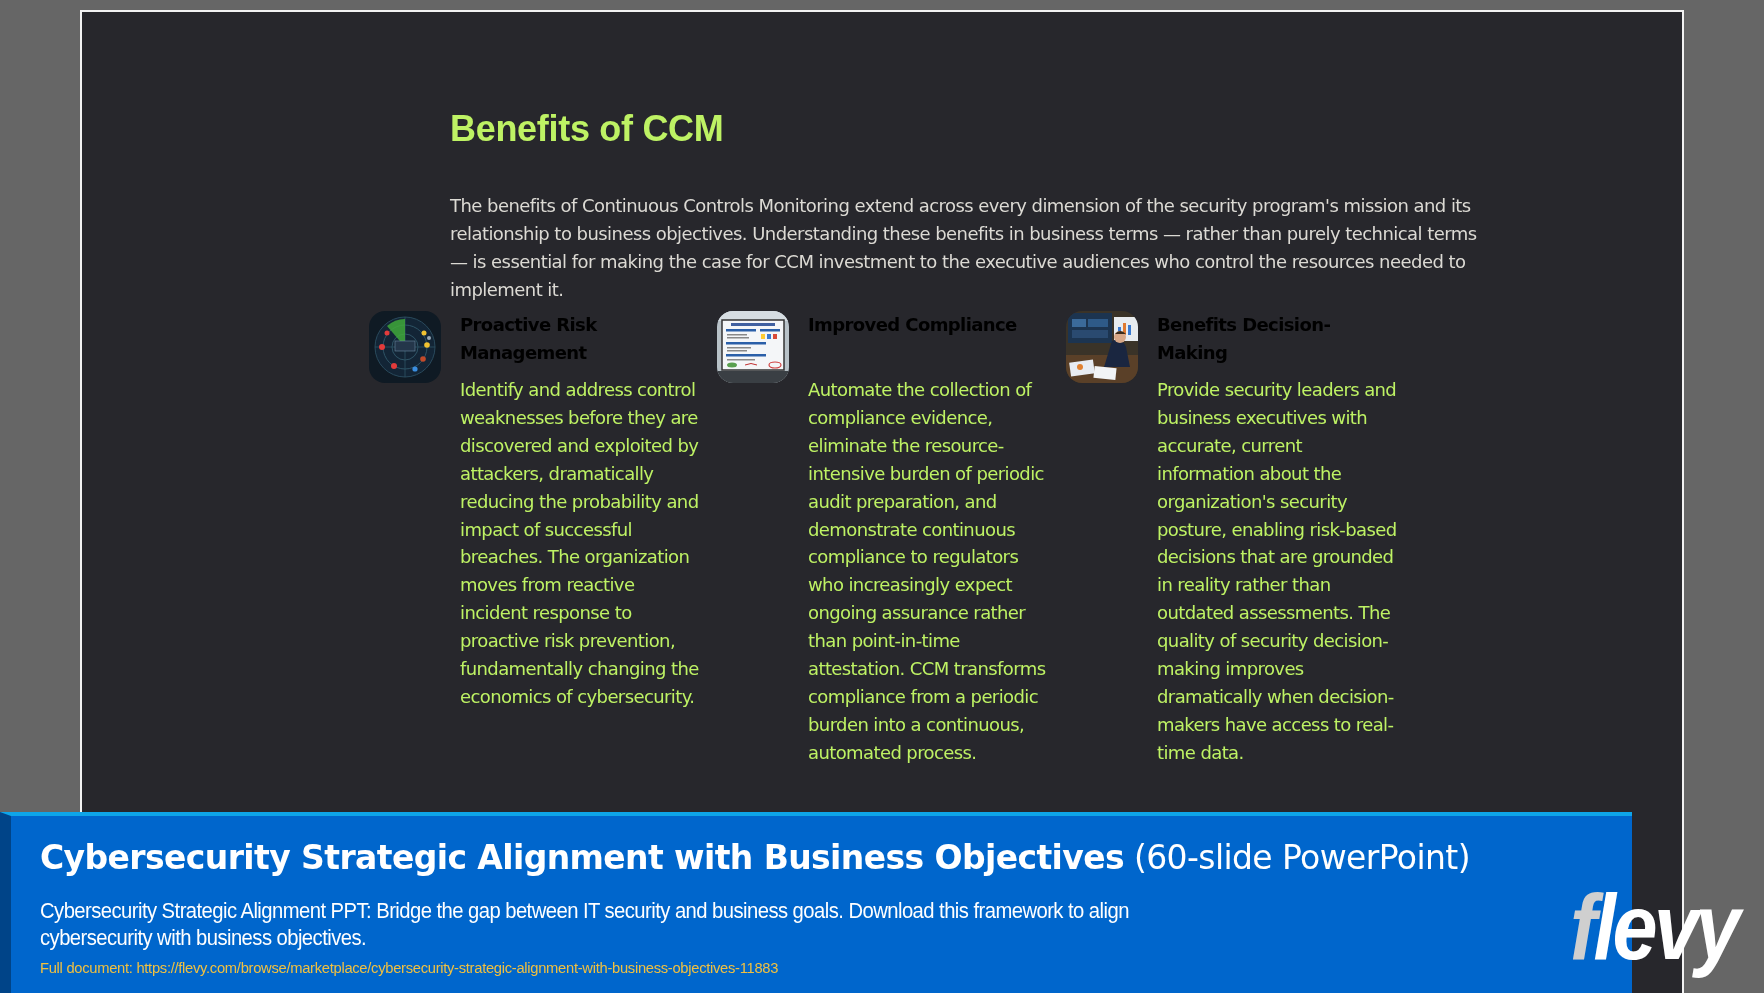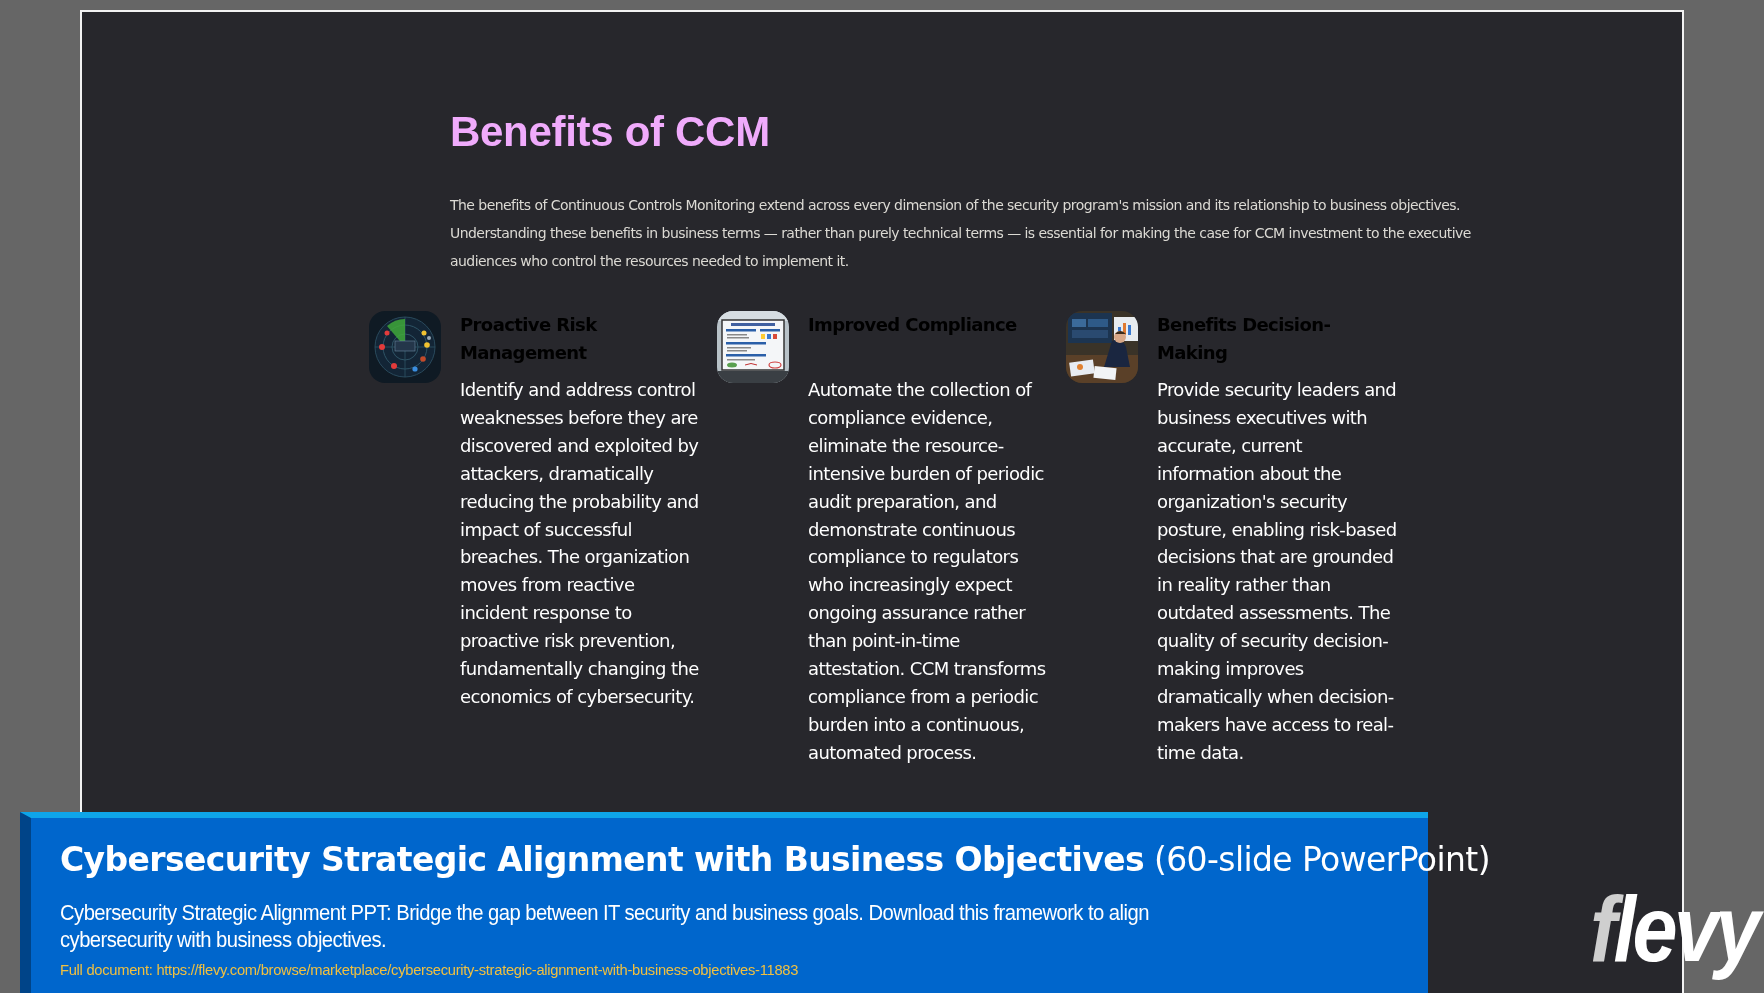--- a/index.html
+++ b/index.html
@@ -6,50 +6,50 @@
   html, body { width: 1764px; height: 993px; overflow: hidden; }
   body { background: #666666; position: relative; font-family: "DejaVu Sans", sans-serif; }
 
   .slide {
     position: absolute; left: 80px; top: 10px; width: 1604px; height: 1000px;
     background: #27272c; border: 2px solid #f2f2f2;
   }
   .slide-title {
     position: absolute; left: 368px; top: 96px;
     font-family: "Liberation Sans", sans-serif; font-weight: bold;
-    font-size: 42px; color: #f0abfc; letter-spacing: -0.3px;
+    font-size: 36px; color: #bef264; letter-spacing: -0.3px;
     white-space: nowrap;
   }
   .intro {
     position: absolute; left: 368px; top: 180px; width: 1030px;
-    font-family: "DejaVu Sans", sans-serif; font-size: 14px; line-height: 27.9px;
+    font-family: "DejaVu Sans", sans-serif; font-size: 18px; line-height: 27.9px;
     color: #dcdad4; letter-spacing: -0.55px;
   }
   .col { position: absolute; top: 311px; width: 340px; }
   .col .icon {
     position: absolute; left: 0; top: 0; width: 72px; height: 72px;
     border-radius: 16px; overflow: hidden;
   }
   .col .head {
     position: absolute; left: 91px; top: 0; width: 240px;
     font-family: "DejaVu Sans", sans-serif; font-weight: bold; font-size: 18px;
     line-height: 28px; color: #000000; letter-spacing: -0.6px;
   }
   .col .body {
     position: absolute; left: 91px; top: 65px; width: 245px;
     font-family: "DejaVu Sans", sans-serif; font-size: 18px; line-height: 27.9px;
-    color: #ffffff; letter-spacing: -0.6px;
+    color: #bef264; letter-spacing: -0.6px;
   }
   #col1 { left: 369px; }
   #col2 { left: 717px; }
   #col3 { left: 1066px; }
 
   .banner {
-    position: absolute; left: 0; top: 812px; width: 1408px; height: 181px;
-    background: #0066cc; border-top: 6px solid #0ea5e9; border-left: 11px solid #004488; margin-left: 20px;
+    position: absolute; left: 0; top: 812px; width: 1632px; height: 181px;
+    background: #0066cc; border-top: 4px solid #0ea5e9; border-left: 11px solid #004488;
   }
   .banner-title {
     position: absolute; left: 29px; top: 22px; white-space: nowrap;
     font-family: "DejaVu Sans", sans-serif; font-size: 33px; color: #ffffff;
     letter-spacing: -0.6px;
   }
   .banner-title b { font-weight: bold; }
   .banner-title span.light { font-weight: normal; }
   .banner-desc {
     position: absolute; left: 29px; top: 81px; width: 1300px;

